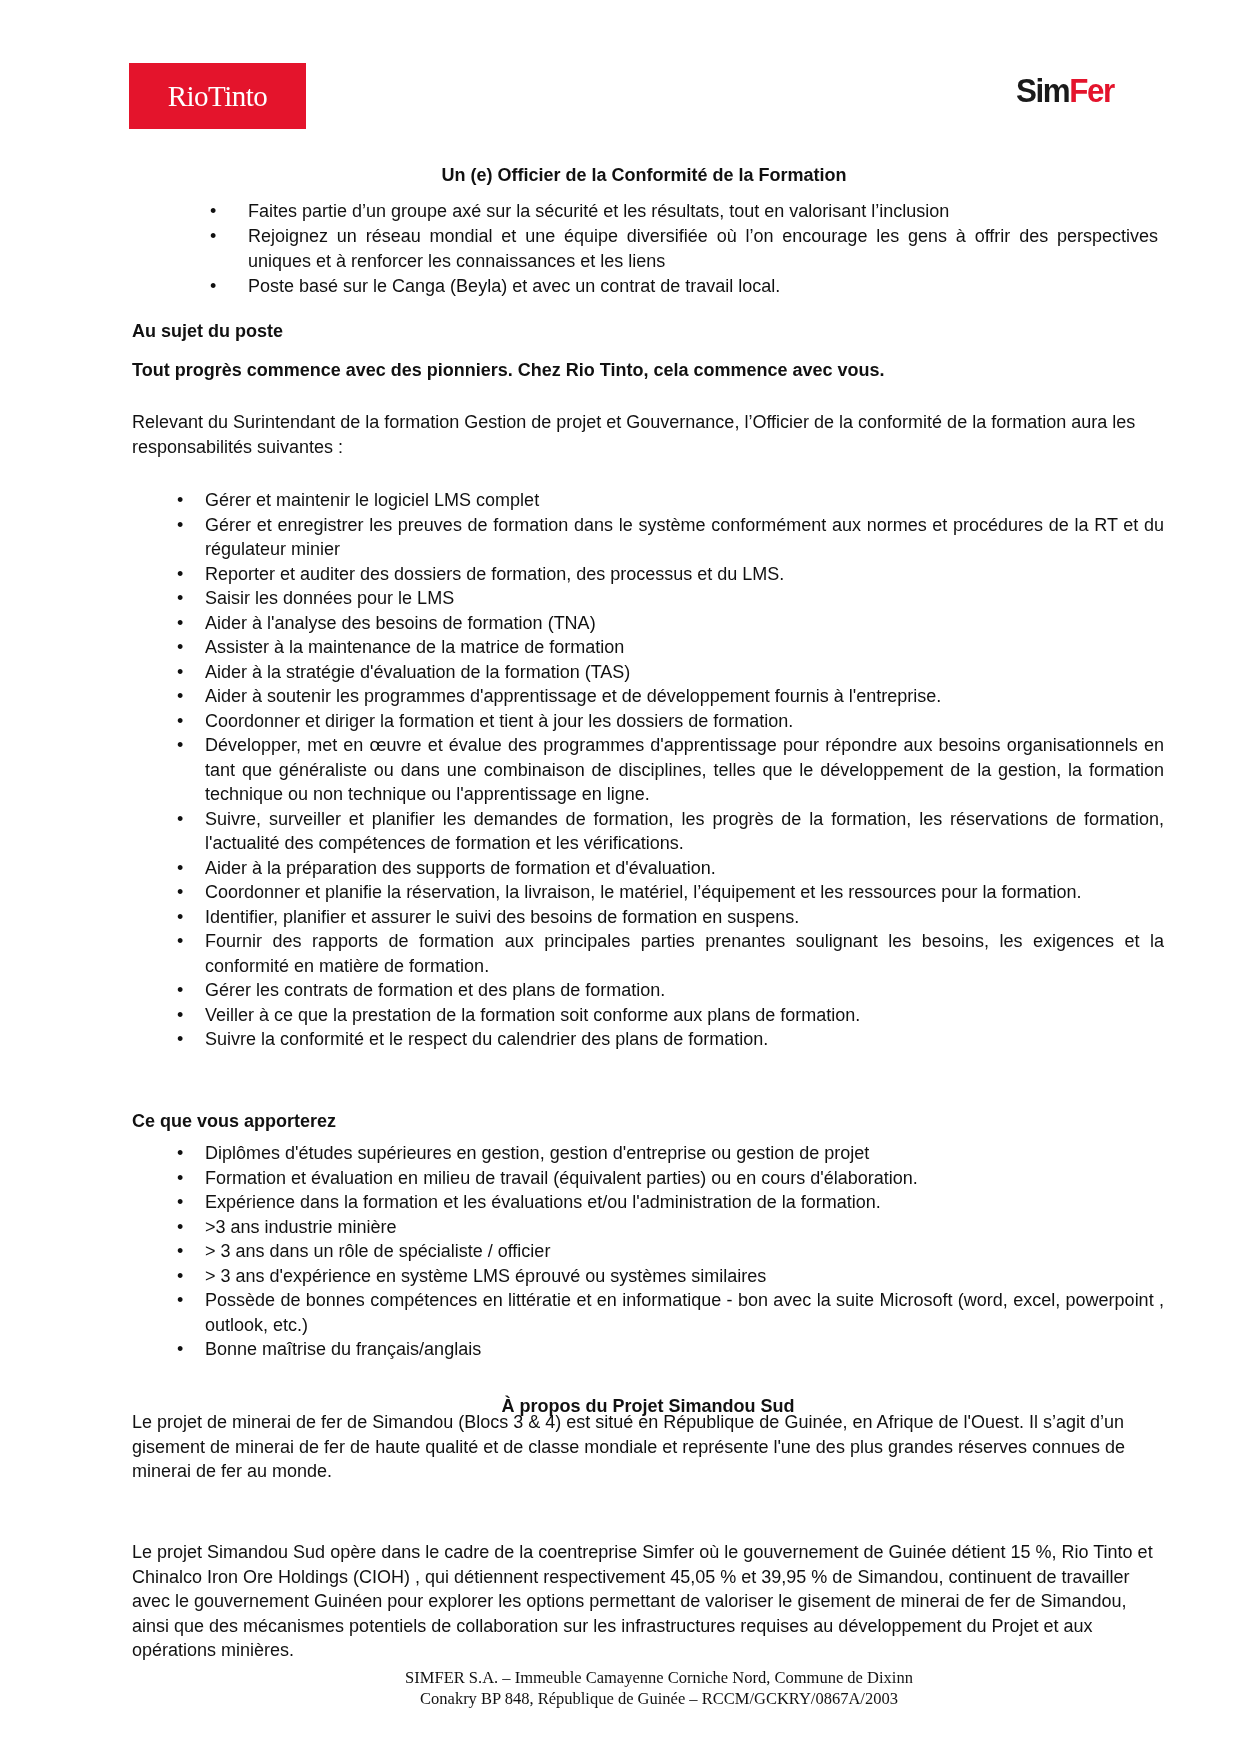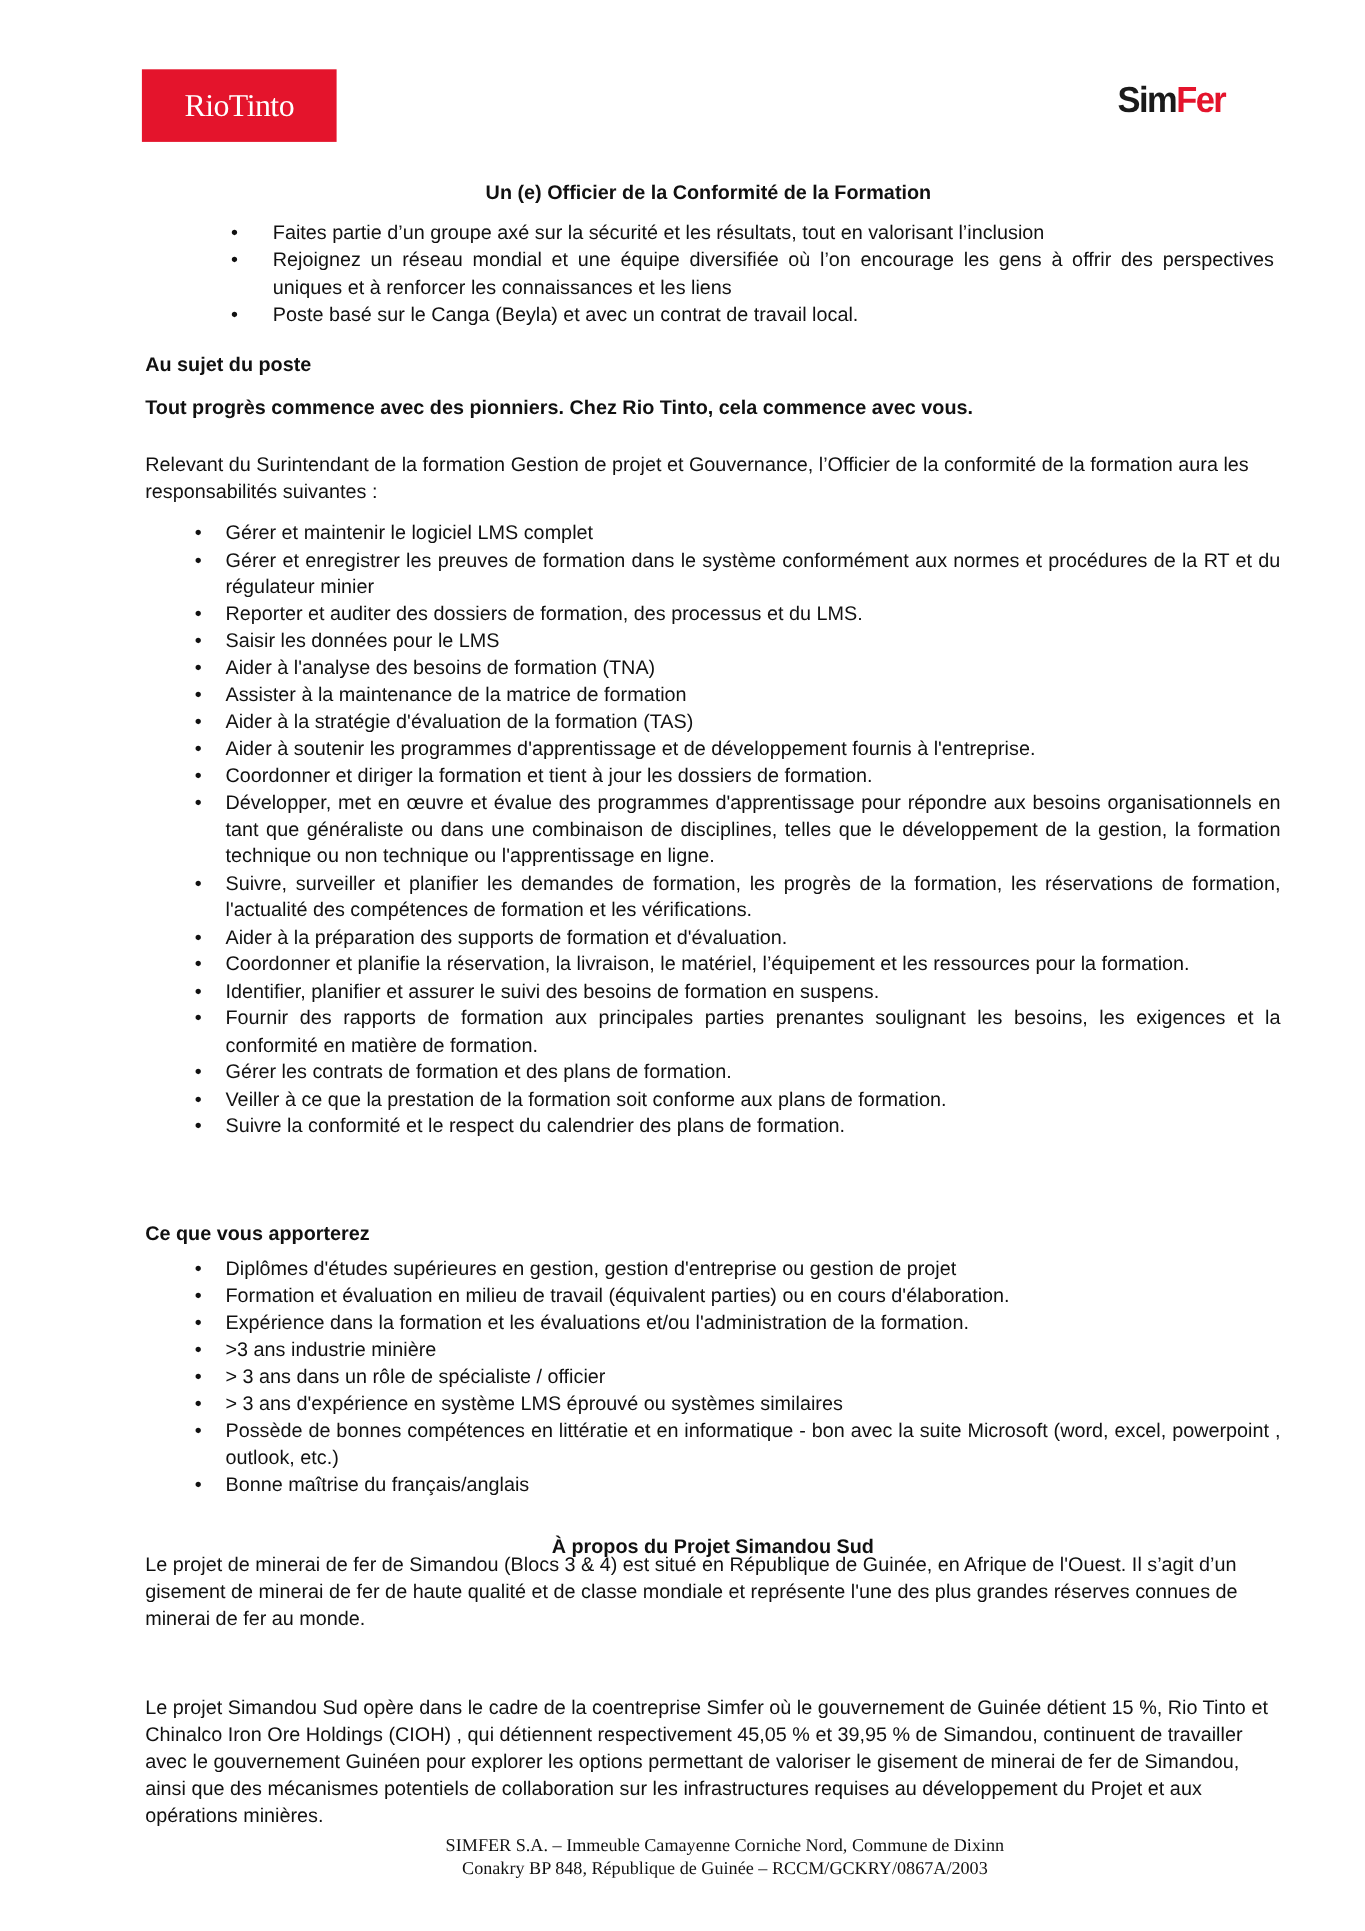--- a/index.html
+++ b/index.html
@@ -53,21 +53,21 @@
       <li>Faites partie d’un groupe axé sur la sécurité et les résultats, tout en valorisant l’inclusion</li>
       <li>Rejoignez un réseau mondial et une équipe diversifiée où l’on encourage les gens à offrir des perspectives uniques et à renforcer les connaissances et les liens</li>
       <li>Poste basé sur le Canga (Beyla) et avec un contrat de travail local.</li>
     </ul>
   </div>
 
   <div class="content h" style="top:319px;">Au sujet du poste</div>
   <div class="content" style="top:358px;font-weight:bold;">Tout progrès commence avec des pionniers. Chez Rio Tinto, cela commence avec vous.</div>
   <div class="content" style="top:394px;margin-top:16px;">Relevant du Surintendant de la formation Gestion de projet et Gouvernance, l’Officier de la conformité de la formation aura les responsabilités suivantes :</div>
 
-  <div class="content" style="top:472px;">
+  <div class="content" style="top:488px;">
     <ul class="bl">
       <li>Gérer et maintenir le logiciel LMS complet</li>
       <li>Gérer et enregistrer les preuves de formation dans le système conformément aux normes et procédures de la RT et du régulateur minier</li>
       <li>Reporter et auditer des dossiers de formation, des processus et du LMS.</li>
       <li>Saisir les données pour le LMS</li>
       <li>Aider à l'analyse des besoins de formation (TNA)</li>
       <li>Assister à la maintenance de la matrice de formation</li>
       <li>Aider à la stratégie d'évaluation de la formation (TAS)</li>
       <li>Aider à soutenir les programmes d'apprentissage et de développement fournis à l'entreprise.</li>
       <li>Coordonner et diriger la formation et tient à jour les dossiers de formation.</li>

